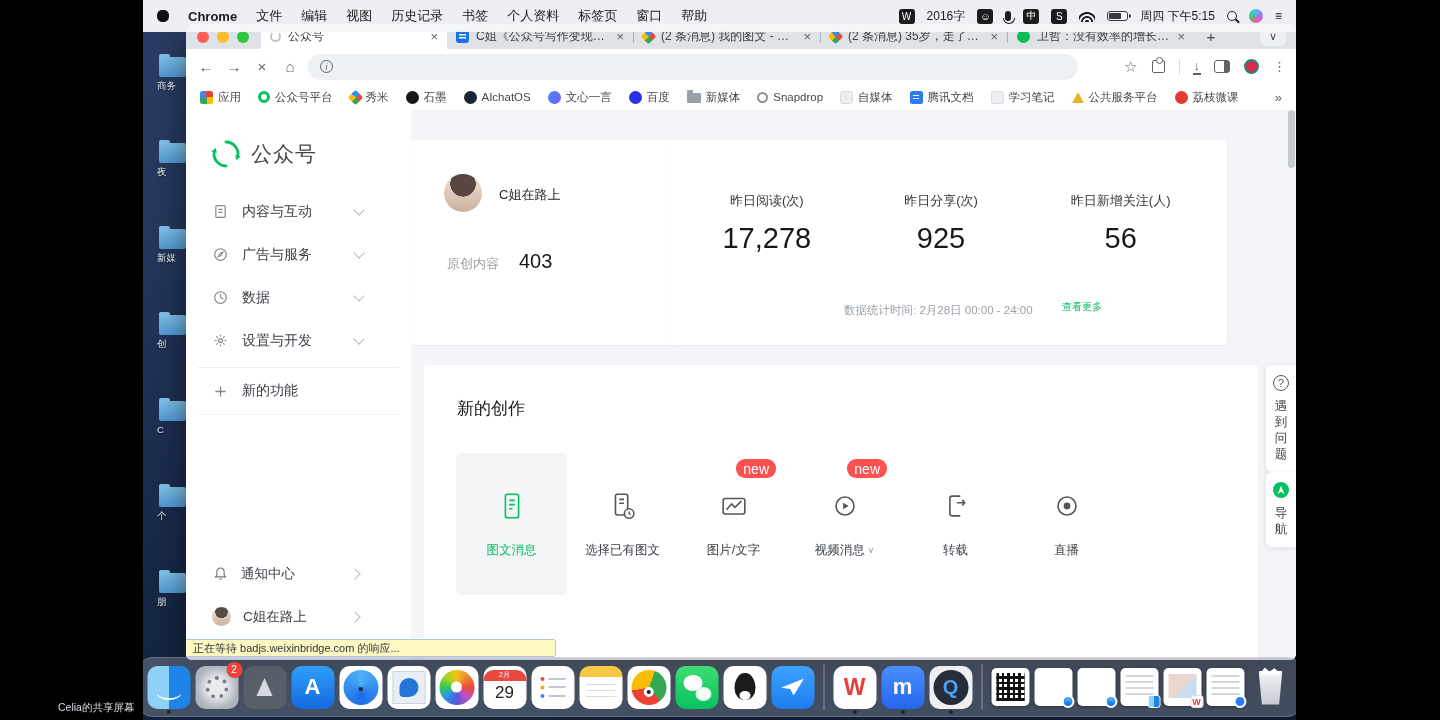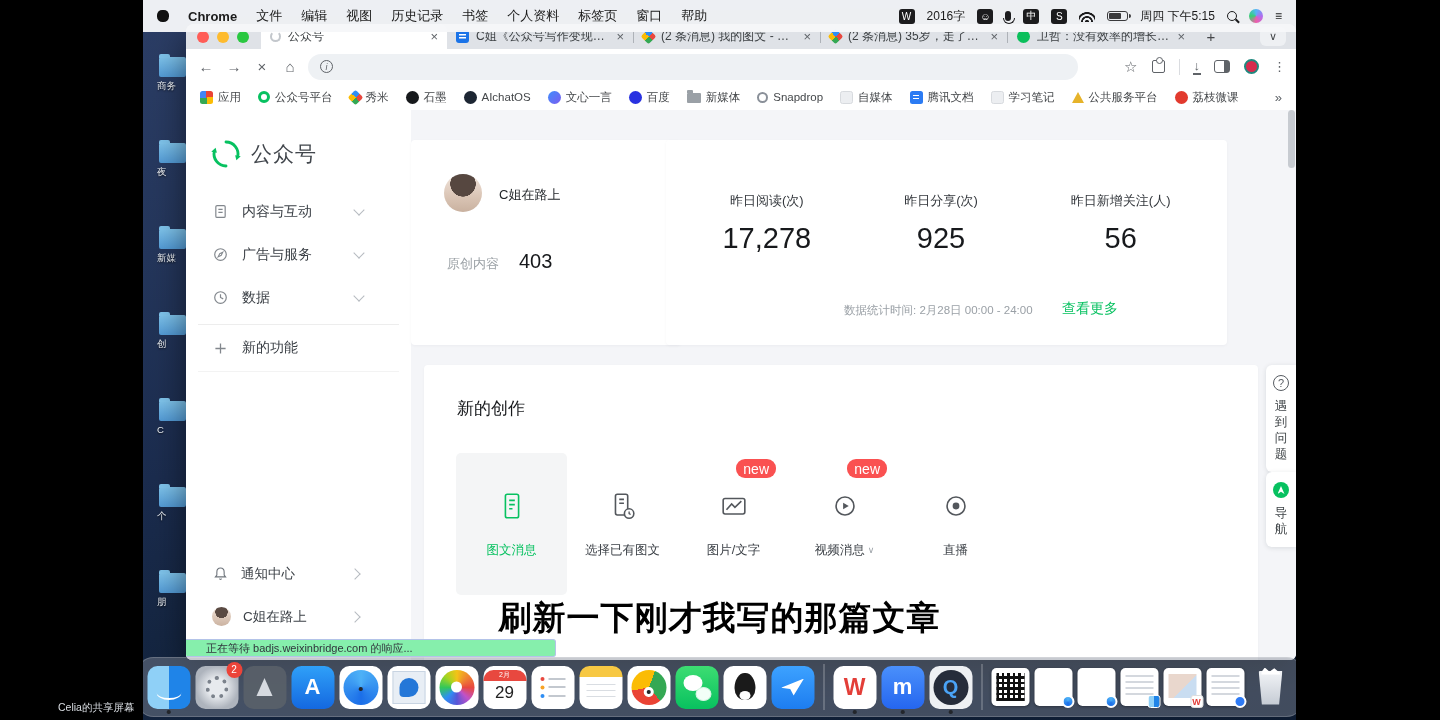--- a/index.html
+++ b/index.html
@@ -116,41 +116,41 @@
   .acc-row.r1{top:110px}.acc-row.r2{top:145px}
   .acc-lb{font-size:13px;color:#9aa0a5;width:56px}
   .acc-val{font-size:20px;color:#17191c}
   .delta{background:#e9f8ef;color:#06ae56;font-size:11px;padding:2.5px 7px;border-radius:3px;margin-left:2px}
   .card2{left:480px;top:30px;width:561px;height:205px}
   .stats-row{position:absolute;left:0;top:52px;width:100%;display:flex;justify-content:space-around;padding:0 10px}
   .stat{text-align:center}
   .stat-lb{font-size:13px;color:#33373c}
   .stat-val{font-size:29px;color:#17191c;margin-top:12px;font-weight:500}
   .time-note{position:absolute;left:178px;top:163px;font-size:11.5px;color:#9aa0a6}
-  .more-link{position:absolute;left:396px;top:160px;font-size:14px;color:#07c160}
+  .more-link{position:absolute;left:396px;top:160px;font-size:10px;color:#07c160}
   .card3{left:238px;top:255px;width:834px;height:300px}
   .c3-title{position:absolute;left:33px;top:32px;font-size:17px;color:#17191c;font-weight:500}
   .crow{position:absolute;left:32px;top:88px;display:flex}
   .citem{width:111px;height:142px;display:flex;flex-direction:column;align-items:center;justify-content:center;gap:20px;position:relative;border-radius:5px}
   .citem.active{background:#f4f5f6}
   .citem .clb{font-size:12.5px;color:#3a3f45;display:flex;align-items:center;gap:3px}
   .citem.active .clb{color:#07c160}
   .badge-new{position:absolute;top:6px;right:13px;background:#fa5151;color:#fff;font-size:14px;padding:1.5px 7px;border-radius:9px}
   .mini-chev{font-size:9px;color:#9aa0a6}
   .float-box{position:absolute;width:30px;background:#fff;border-radius:6px 0 0 6px;box-shadow:0 1px 5px rgba(20,30,40,.12);
     display:flex;flex-direction:column;align-items:center;gap:7px;padding:10px 0;right:0}
   .fb1{top:255px}
   .fb2{top:362px}
   .q-ic{width:16px;height:16px;border-radius:50%;border:1.4px solid #585d63;color:#585d63;font-size:11px;display:flex;align-items:center;justify-content:center}
   .nav-ic2{width:16px;height:16px;border-radius:50%;background:#07c160;position:relative}
   .nav-ic2::after{content:"";position:absolute;left:4.5px;top:4px;width:7px;height:8px;background:#fff;clip-path:polygon(0 100%,50% 0,100% 100%,50% 72%)}
   .vlabel{width:14px;font-size:12.5px;color:#3f4447;line-height:16px;word-break:break-all;text-align:center}
   .scroll-thumb{position:absolute;right:1px;top:0;width:7px;height:58px;background:#c7cbd1;border-radius:4px}
-  .status-pop{position:absolute;left:0;bottom:3px;width:370px;height:18px;background:#86efac;border:1px solid #b3c3e8;border-left:none;
-    border-radius:0 3px 3px 0;display:flex;align-items:center;padding:0 20px;font-size:11px;color:#30343c;white-space:nowrap;overflow:hidden}
+  .status-pop{position:absolute;left:0;bottom:3px;width:370px;height:18px;background:#fef9c3;border:1px solid #b3c3e8;border-left:none;
+    border-radius:0 3px 3px 0;display:flex;align-items:center;padding:0 7px;font-size:11px;color:#30343c;white-space:nowrap;overflow:hidden}
   
   .subtitle{position:absolute;left:0;right:0;top:596px;text-align:center;z-index:5;font-size:33px;font-weight:700;color:#000;letter-spacing:1px;
     text-shadow:-2px -2px 0 #fff,2px -2px 0 #fff,-2px 2px 0 #fff,2px 2px 0 #fff,-3px 0 0 #fff,3px 0 0 #fff,0 -3px 0 #fff,0 3px 0 #fff}
   
   .dock{position:absolute;left:50%;bottom:3px;transform:translateX(-50%);z-index:3;display:flex;align-items:center;gap:5px;
     padding:6px 10px;background:rgba(130,138,150,.45);border:1px solid rgba(255,255,255,.18);border-radius:17px}
   .dk{width:43px;height:43px;border-radius:10px;position:relative;flex:none;display:flex;align-items:center;justify-content:center;overflow:visible}
   .dk.run::after{content:"";position:absolute;bottom:-5px;left:50%;transform:translateX(-50%);width:3.5px;height:3.5px;border-radius:50%;background:#23262b}
   .dk-sep{width:1px;height:46px;background:rgba(255,255,255,.4);margin:0 4px;flex:none}
   .dk-finder{background:linear-gradient(90deg,#8fd0f7 0 50%,#1f84e8 50% 100%)}
@@ -440,20 +440,28 @@
             <span class="chev"></span>
           </div>
           <div class="pnav-item">
             <svg width="17" height="17" viewBox="0 0 20 20">
                 <circle cx="10" cy="10" r="6.8" fill="none" stroke="#82878d" stroke-width="1.4"></circle>
                 <path d="M10 6.2V10l3.2 1.6" fill="none" stroke="#82878d" stroke-width="1.4"></path>
               </svg>
             <span>数据</span>
             <span class="chev"></span>
           </div>
+          <div class="pnav-item">
+            <svg width="17" height="17" viewBox="0 0 20 20">
+                <circle cx="10" cy="10" r="2.3" fill="none" stroke="#82878d" stroke-width="1.4"></circle>
+                <path d="M10 3.2v2.2M10 14.6v2.2M3.2 10h2.2M14.6 10h2.2M5.2 5.2l1.6 1.6M13.2 13.2l1.6 1.6M14.8 5.2l-1.6 1.6M6.8 13.2l-1.6 1.6" stroke="#82878d" stroke-width="1.4"></path>
+              </svg>
+            <span>设置与开发</span>
+            <span class="chev"></span>
+          </div>
           <div class="pnav-item fn">
             <svg width="17" height="17" viewBox="0 0 20 20">
                 <path d="M10 4v12M4 10h12" stroke="#82878d" stroke-width="1.5"></path>
               </svg>
             <span>新的功能</span>
           </div>
         </div>
         <div class="sb-bottom">
           <div class="sbb-item">
             <svg width="17" height="17" viewBox="0 0 20 20">
@@ -532,20 +540,27 @@
                 <circle cx="17" cy="17" r="9.5" fill="none" stroke="#53575c" stroke-width="1.7"></circle>
                 <path d="M15 13.5 21 17 15 20.5Z" fill="#53575c"></path>
               </svg>
             <span class="clb">
                 <span>视频消息</span>
                 <span class="mini-chev">∨</span>
               </span>
           </div>
           <div class="citem">
             <svg width="32" height="32" viewBox="0 0 34 34">
+                <path d="M21.5 6.5H13a2.5 2.5 0 0 0-2.5 2.5v16A2.5 2.5 0 0 0 13 27.5h8.5" fill="none" stroke="#53575c" stroke-width="1.7"></path>
+                <path d="M18 13.5h8.5m0 0-3-3m3 3-3 3" fill="none" stroke="#53575c" stroke-width="1.7"></path>
+              </svg>
+            <span class="clb">转载</span>
+          </div>
+          <div class="citem">
+            <svg width="32" height="32" viewBox="0 0 34 34">
                 <circle cx="17" cy="17" r="9.5" fill="none" stroke="#53575c" stroke-width="1.7"></circle>
                 <circle cx="17" cy="17" r="3.6" fill="#53575c"></circle>
               </svg>
             <span class="clb">直播</span>
           </div>
         </div>
       </div>
 
       <div class="float-box fb1">
         <span class="q-ic">?</span>
@@ -554,21 +569,20 @@
       <div class="float-box fb2">
         <span class="nav-ic2"></span>
         <span class="vlabel">导航</span>
       </div>
       <span class="scroll-thumb"></span>
     </div>
 
     <div class="status-pop">正在等待 badjs.weixinbridge.com 的响应...</div>
   </div>
 
-  <div class="subtitle">刷新一下刚才我写的那篇文章</div>
 
   <div class="dock">
     <div class="dk dk-finder run"></div>
     <div class="dk dk-settings">
         <span class="dk-badge">2</span>
       </div>
     <div class="dk dk-launchpad"></div>
     <div class="dk dk-appstore">
         <span class="dk-letter">A</span>
       </div>

